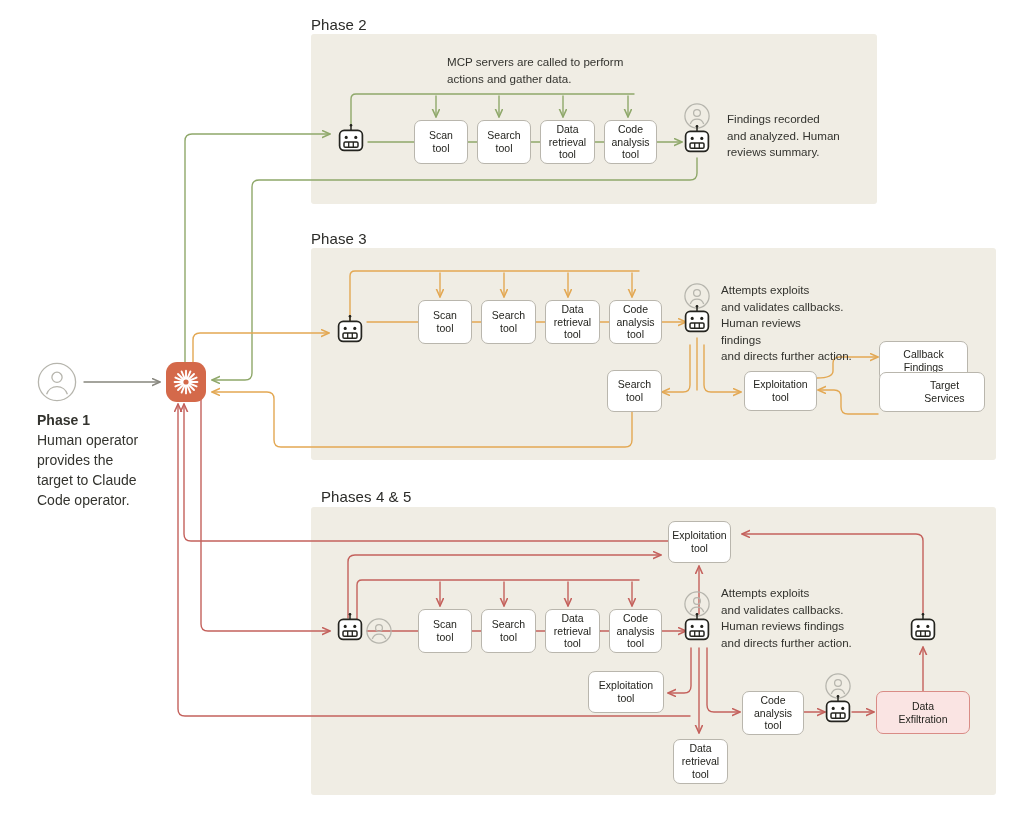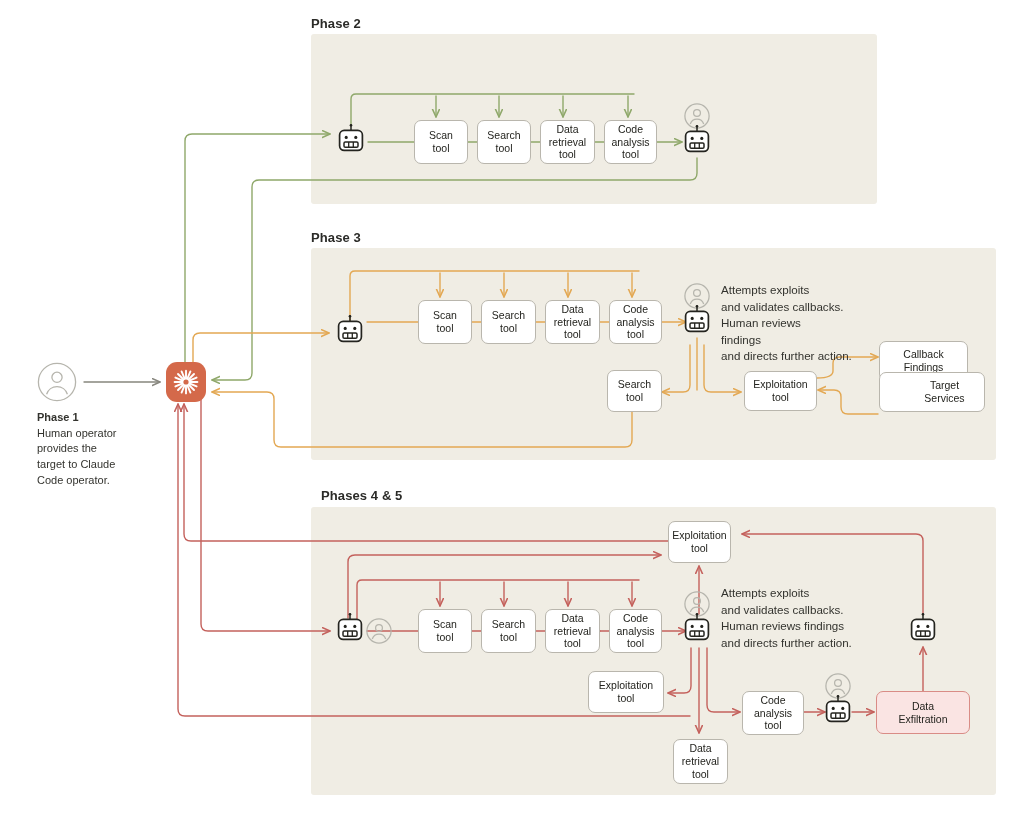--- a/index.html
+++ b/index.html
@@ -6,32 +6,32 @@
   body{
     width:1024px;height:826px;position:relative;overflow:hidden;
     font-family:"Liberation Sans","DejaVu Sans",sans-serif;
     color:#2b2b28;
     -webkit-font-smoothing:antialiased;
   }
   #stage{position:absolute;left:0;top:0;width:1024px;height:826px;}
   svg#wires{position:absolute;left:0;top:0;width:1024px;height:826px;pointer-events:none;}
 
   .panel{position:absolute;background:#f0ede4;border-radius:3px;}
-  .phase-label{position:absolute;font-size:13px;font-weight:bold;color:#2b2b28;letter-spacing:.1px;white-space:nowrap;}
+  .phase-label{position:absolute;font-size:15px;font-weight:normal;color:#2b2b28;letter-spacing:.1px;white-space:nowrap;}
 
   .tool{
     position:absolute;background:#ffffff;border:1px solid #b9b6ad;border-radius:7px;
     display:flex;align-items:center;justify-content:center;text-align:center;
     font-size:10.5px;line-height:1.22;color:#24241f;padding:2px;box-sizing:border-box;
   }
   .tool.exfil{background:#fae4e3;border-color:#d98c86;}
 
   .note{position:absolute;font-size:11.6px;line-height:1.43;color:#33332e;white-space:pre-line;}
 
-  .p1title{position:absolute;font-size:11px;line-height:1.43;color:#33332e;}
+  .p1title{position:absolute;font-size:14px;line-height:1.43;color:#33332e;}
   .p1title b{font-weight:bold;}
 
   .icon{position:absolute;}
   .icon svg{display:block;}
 
   .claude-logo{
     position:absolute;width:40px;height:40px;border-radius:11px;background:#d4694a;
     display:flex;align-items:center;justify-content:center;
   }
 </style>
@@ -175,20 +175,22 @@
         <line x1="14" y1="14" x2="24.6" y2="18.4"></line>
         <line x1="14" y1="14" x2="3.4" y2="18.4"></line>
         <line x1="14" y1="14" x2="24.6" y2="9.6"></line>
       </g>
       <circle cx="14" cy="14" r="2.6" fill="#d4694a"></circle>
     </svg>
   </div>
 
   <div class="phase-label" style="left:311px;top:16px;">Phase 2</div>
 
+  <div class="note" style="left:447px;top:54px;width:300px;">MCP servers are called to perform
+actions and gather data.</div>
 
   <div class="icon" style="left:337px;top:124px;">
     <svg width="28" height="30" viewBox="0 0 28 30">
       <line x1="14" y1="0.9" x2="14" y2="6.4" stroke="#24241f" stroke-width="1.5" stroke-linecap="round"></line>
       <circle cx="14" cy="1.3" r="1.3" fill="#24241f"></circle>
       <rect x="2.6" y="6.4" width="22.8" height="20" rx="4.6" fill="#fff" stroke="#24241f" stroke-width="1.7"></rect>
       <circle cx="9.2" cy="13.4" r="1.55" fill="#24241f"></circle>
       <circle cx="18.8" cy="13.4" r="1.55" fill="#24241f"></circle>
       <rect x="7" y="18" width="14" height="5.2" rx="1.3" fill="none" stroke="#24241f" stroke-width="1.5"></rect>
       <line x1="11.7" y1="18" x2="11.7" y2="23.2" stroke="#24241f" stroke-width="1.3"></line>
@@ -220,20 +222,23 @@
       <circle cx="14" cy="1.3" r="1.3" fill="#24241f"></circle>
       <rect x="2.6" y="6.4" width="22.8" height="20" rx="4.6" fill="#fff" stroke="#24241f" stroke-width="1.7"></rect>
       <circle cx="9.2" cy="13.4" r="1.55" fill="#24241f"></circle>
       <circle cx="18.8" cy="13.4" r="1.55" fill="#24241f"></circle>
       <rect x="7" y="18" width="14" height="5.2" rx="1.3" fill="none" stroke="#24241f" stroke-width="1.5"></rect>
       <line x1="11.7" y1="18" x2="11.7" y2="23.2" stroke="#24241f" stroke-width="1.3"></line>
       <line x1="16.3" y1="18" x2="16.3" y2="23.2" stroke="#24241f" stroke-width="1.3"></line>
     </svg>
   </div>
 
+  <div class="note" style="left:727px;top:111px;width:150px;">Findings recorded
+and analyzed. Human
+reviews summary.</div>
 
   <div class="phase-label" style="left:311px;top:230px;text-align:center;">Phase 3</div>
 
   <div class="icon" style="left:336px;top:315px;">
     <svg width="28" height="30" viewBox="0 0 28 30">
       <line x1="14" y1="0.9" x2="14" y2="6.4" stroke="#24241f" stroke-width="1.5" stroke-linecap="round"></line>
       <circle cx="14" cy="1.3" r="1.3" fill="#24241f"></circle>
       <rect x="2.6" y="6.4" width="22.8" height="20" rx="4.6" fill="#fff" stroke="#24241f" stroke-width="1.7"></rect>
       <circle cx="9.2" cy="13.4" r="1.55" fill="#24241f"></circle>
       <circle cx="18.8" cy="13.4" r="1.55" fill="#24241f"></circle>

